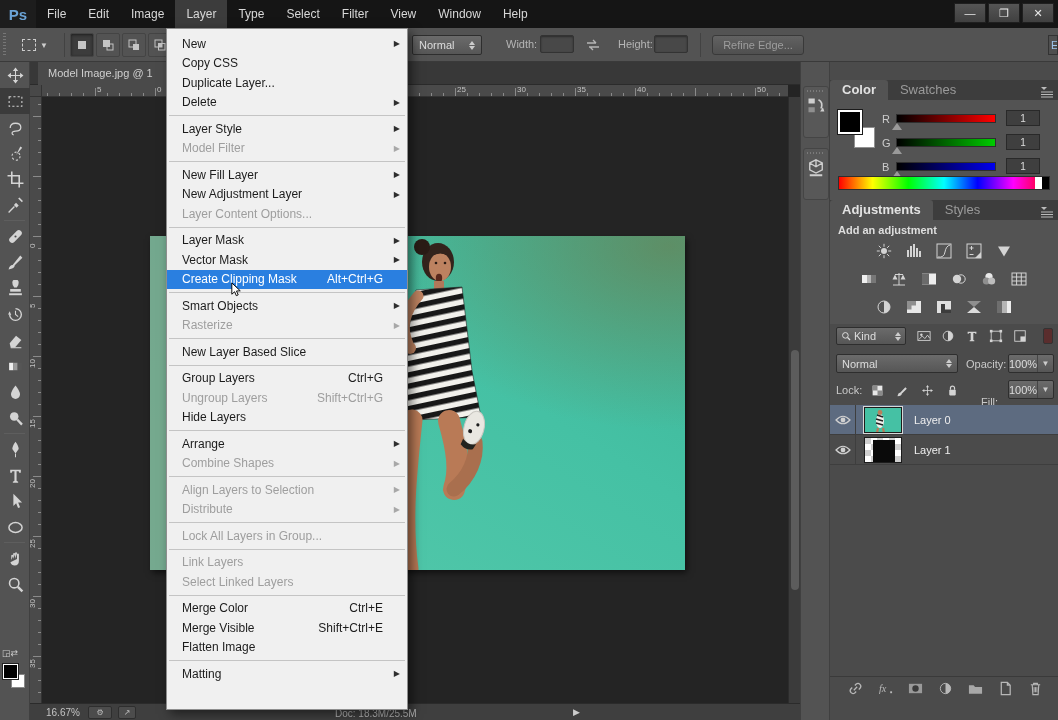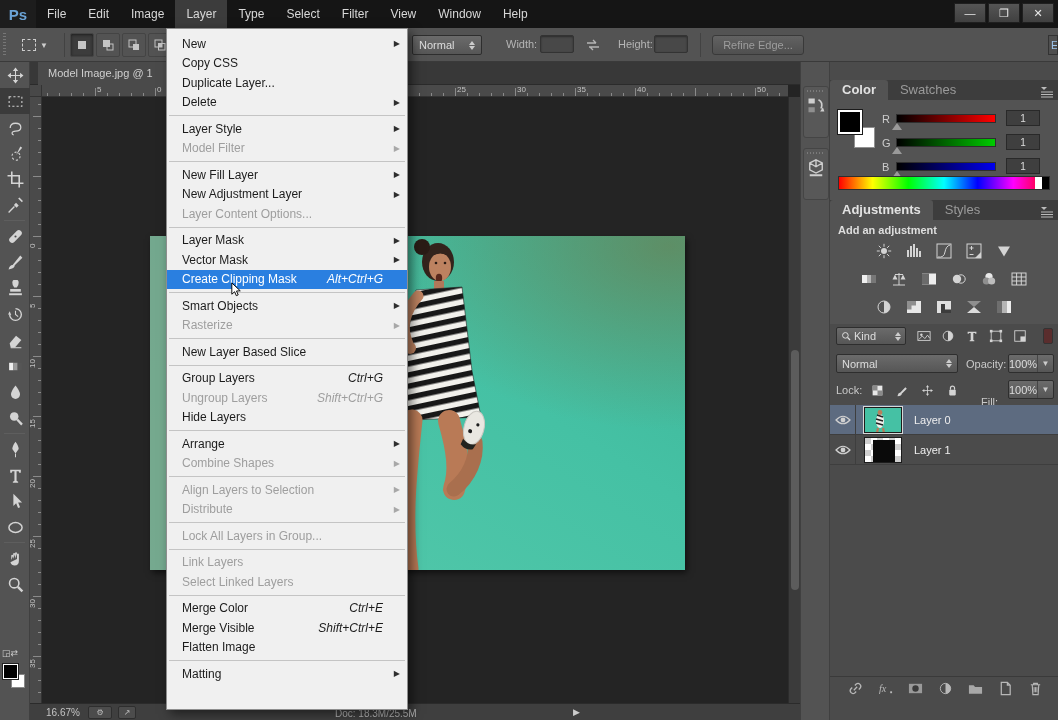--- a/index.html
+++ b/index.html
@@ -115,21 +115,21 @@
   .lthumb.nooutline { outline:none; }
   .lname { margin-left:12px; font-size:11px; color:#eee; }
   .checker { background:conic-gradient(#fff 0 25%, #cfcfcf 0 50%, #fff 0 75%, #cfcfcf 0) 0 0/12px 12px; }
   .maskrect { position:absolute; left:8px; top:2px; width:22px; height:22px; background:#0a0a0a; }
   #lbottom { position:absolute; left:0; bottom:0; width:228px; height:24px; background:#4b4b4b; border-top:1px solid #3a3a3a; display:flex; align-items:center; justify-content:flex-end; gap:12px; padding-right:14px; }
 
   
   #layermenu { position:absolute; left:166px; top:28px; width:242px; height:682px; background:#f0f0f0; border:1px solid #8e8e8e; box-shadow:4px 4px 10px rgba(0,0,0,.5); z-index:100; padding-top:5px; overflow:hidden; }
   .m-item { position:relative; height:19.5px; display:flex; align-items:center; padding-left:15px; padding-right:8px; font-size:12px; color:#1c1c1c; }
   .m-item .m-lbl { flex:1; }
-  .m-item .m-sc { margin-right:16px;font-style:italic; }
+  .m-item .m-sc { margin-right:16px; }
   .m-item .m-arr { position:absolute; right:7px; font-size:8px; color:#2e2e2e; }
   .m-item.dis { color:#9e9e9e; }
   .m-item.dis .m-arr { color:#a8a8a8; }
   .m-item.hl { background:#2a7fe0; color:#fff; }
   .m-sep { height:1px; background:#c4c4c4; margin:3px 2px; }
   .menu-cursor { position:absolute; left:62px; top:11px; z-index:101; }
 
   svg { display:block; }
 </style>
 </head>

